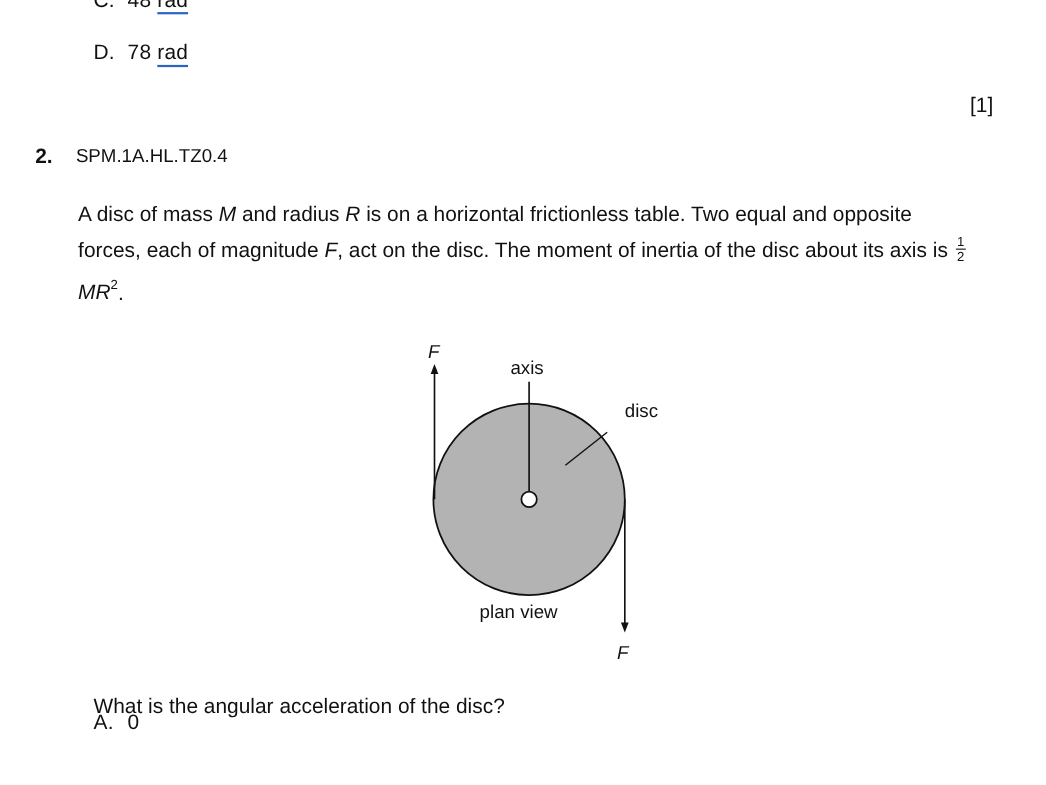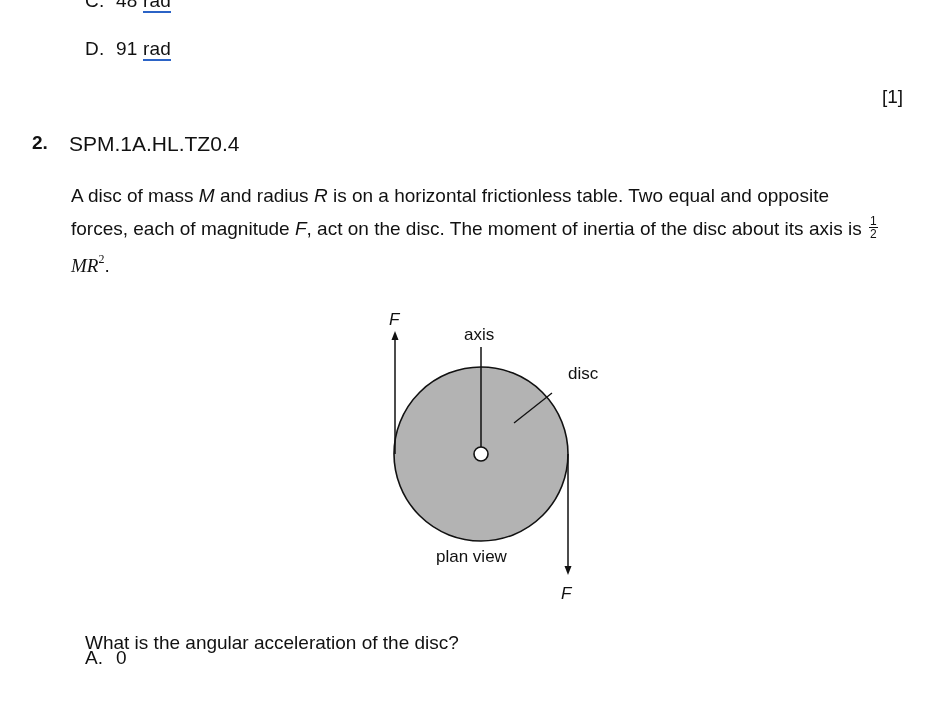--- a/index.html
+++ b/index.html
@@ -7,41 +7,41 @@
       width: 951px; height: 714px; overflow: hidden; position: relative;
       font-family: "Liberation Sans", "DejaVu Sans", sans-serif;
       color: #111111;
     }
     .abs { position: absolute; }
     .opt { font-size: 19px; left: 85px; letter-spacing: 0.2px; }
     .opt .letter { display: inline-block; width: 31px; }
     .unit { color: #111; text-decoration: none; border-bottom: 2px solid #2b63c6; padding-bottom: 0px; }
     .marks { right: 48px; top: 86px; font-size: 19px; }
     .qnum { left: 32px; top: 132px; font-size: 19px; font-weight: bold; }
-    .qcode { left: 69px; top: 132px; font-size: 21px; }
+    .qcode { left: 69px; top: 132px; font-size: 17px; }
     .para { left: 71px; top: 179px; width: 820px; font-size: 19px; line-height: 33px; }
     .para i { font-style: italic; }
     .frac { display: inline-block; vertical-align: middle; text-align: center; font-size: 12px; line-height: 12px; margin: 0 2px; position: relative; top: -2px; }
     .frac .num { display: block; border-bottom: 1px solid #111; padding: 0 1px; }
     .frac .den { display: block; }
-    .math { font-family: Liberation Serif, serif; font-style: italic; font-size: 19px; }
+    .math { font-family: Liberation Sans, sans-serif; font-style: italic; font-size: 19px; }
     .math sup { font-style: normal; font-size: 12px; position: relative; top: -2px; }
     .diagram { left: 380px; top: 300px; width: 260px; height: 310px; }
     .diagram text { font-family: "Liberation Sans", "DejaVu Sans", sans-serif; font-size: 17px; fill: #111; }
     .question { left: 85px; top: 632px; font-size: 19px; }
   </style>
 </head>
 <body>
 
 <div class="abs opt" style="top:-10px;">
   <span class="letter">C.</span><span>48</span>
   <span class="unit">rad</span>
 </div>
 <div class="abs opt" style="top:38px;">
-  <span class="letter">D.</span><span>91</span>
+  <span class="letter">D.</span><span>78</span>
   <span class="unit">rad</span>
 </div>
 
 <div class="abs marks">[1]</div>
 
 <div class="abs qnum">2.</div>
 <div class="abs qcode">SPM.1A.HL.TZ0.4</div>
 
 <div class="abs para">
   <span>A disc of mass </span><i>M</i><span> and radius </span><i>R</i><span> is on a horizontal frictionless table. Two equal and opposite forces, each of magnitude </span><i>F</i><span>, act on the disc. The moment of inertia of the disc about its axis is </span><span class="frac"><span class="num">1</span><span class="den">2</span></span><span class="math"><span>MR</span><sup>2</sup></span><span>.</span>

